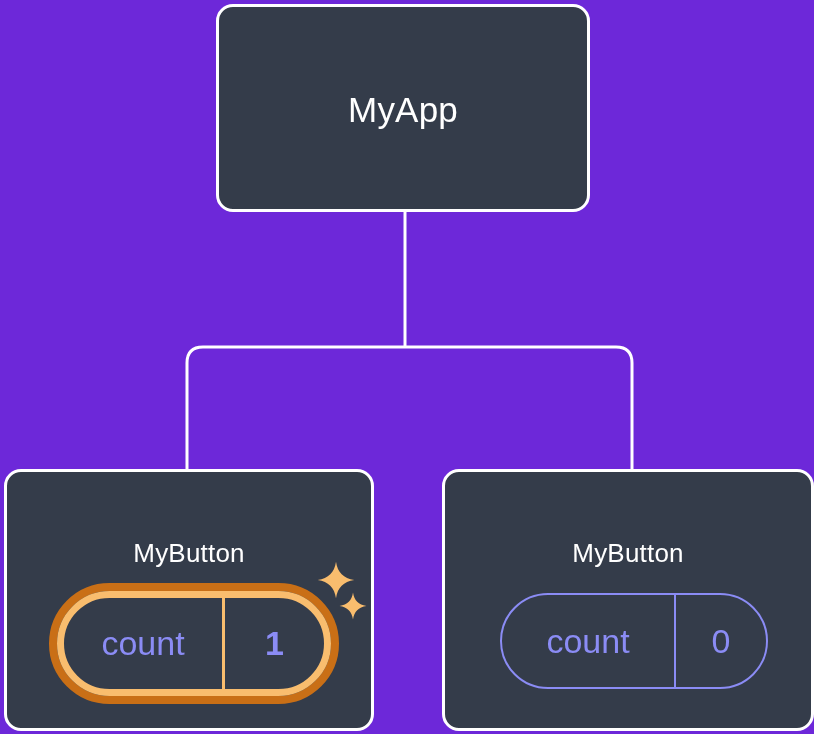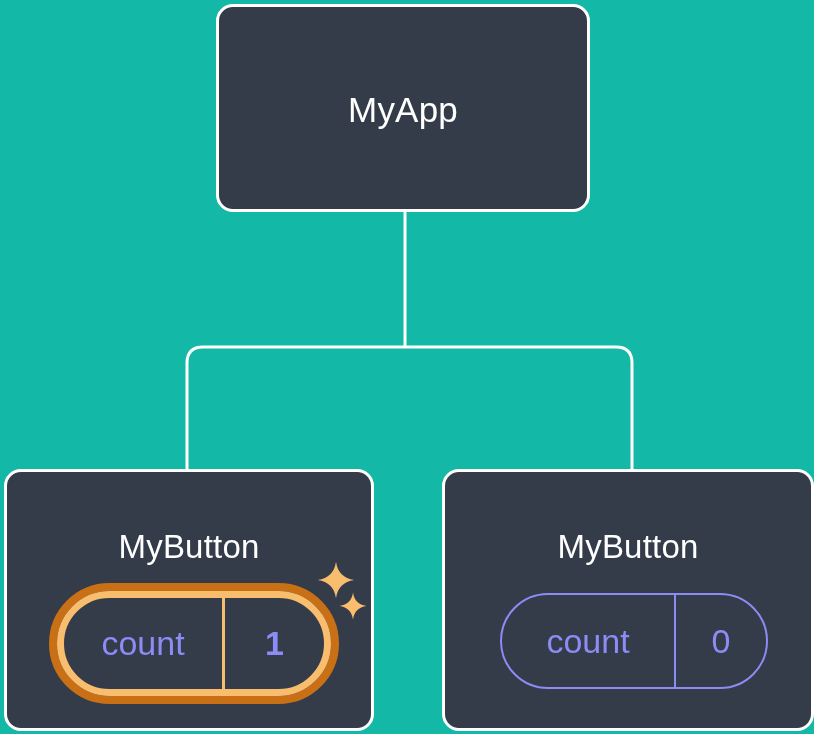--- a/index.html
+++ b/index.html
@@ -10,21 +10,21 @@
     width: 814px;
     height: 734px;
     overflow: hidden;
     font-family: "Liberation Sans", sans-serif;
     background: #4c666f;
   }
   #stage {
     position: relative;
     width: 814px;
     height: 734px;
-    background: #14b8a6;
+    background: #6d28d9;
   }
 
   
   .edges {
     position: absolute;
     left: 0;
     top: 0;
     width: 814px;
     height: 734px;
     pointer-events: none;
@@ -66,22 +66,22 @@
     font-weight: 400;
     letter-spacing: .2px;
     white-space: nowrap;
   }
   .node-root .node-title {
     top: 83px;
     font-size: 35px;
   }
   .node-child-left .node-title,
   .node-child-right .node-title {
-    top: 56px;
-    font-size: 33px;
+    top: 66px;
+    font-size: 26px;
   }
 
   
   .pill {
     position: absolute;
     box-sizing: border-box;
     display: flex;
     align-items: stretch;
     justify-content: flex-end;
   }

